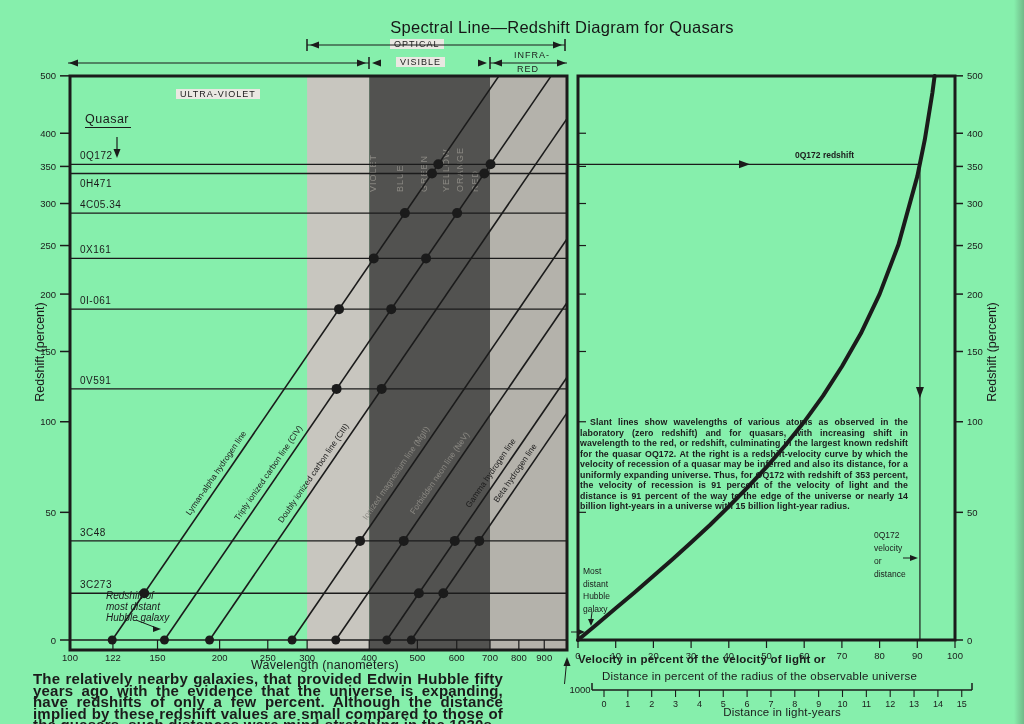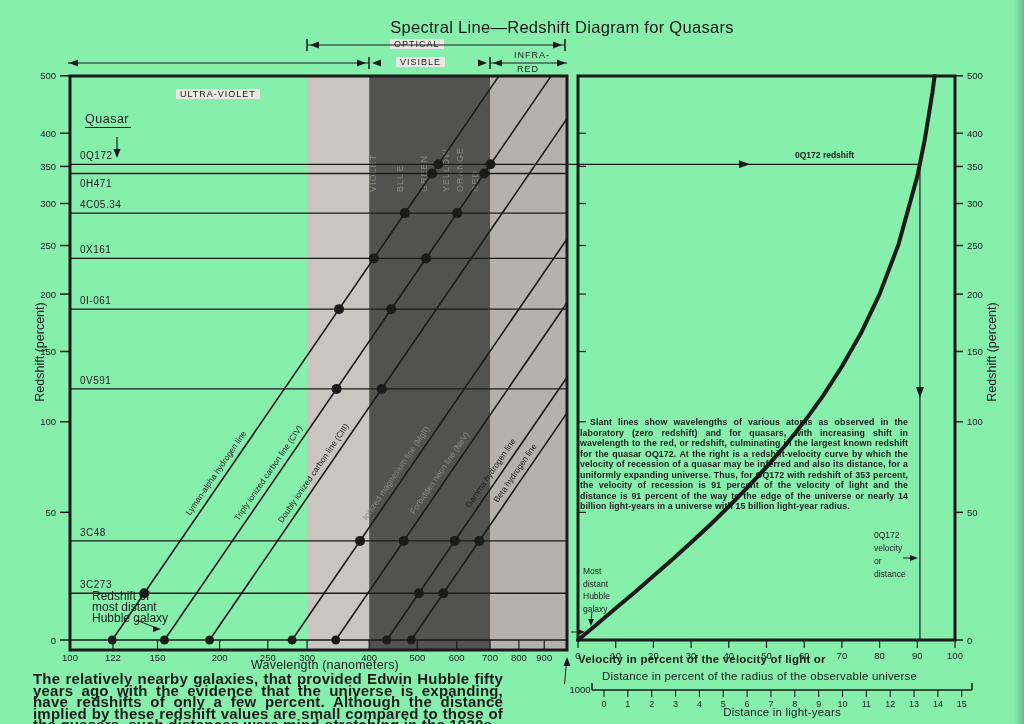--- a/index.html
+++ b/index.html
@@ -301,21 +301,21 @@
       <div>velocity</div>
       <div>or</div>
       <div>distance</div>
     </div>
   <div class="abs small-note" style="top:565px; left:583px;" id="hubble-right-note">
       <div>Most</div>
       <div>distant</div>
       <div>Hubble</div>
       <div>galaxy</div>
     </div>
-  <div class="abs small-note" style="top:591px; left:92px; font-size:12px; line-height:10.8px;" id="hubble-left-note">
+  <div class="abs small-note" style="top:591px; left:106px; font-size:10px; line-height:10.8px;font-style:italic;" id="hubble-left-note">
       <div>Redshift of</div>
       <div>most distant</div>
       <div>Hubble galaxy</div>
     </div>
 
   <div class="abs axis-title" style="top:658px; left:210px; width:230px; text-align:center;">Wavelength (nanometers)</div>
   <div class="abs thousand">1000</div>
   <div class="abs vel-title" style="top:653px; left:578px;font-weight:bold;">Velocity in percent of the velocity of light or</div>
   <div class="abs vel-title" style="top:670px; left:602px;">Distance in percent of the radius of the observable universe</div>
   <div class="abs vel-title" style="top:706px; left:672px; width:220px; text-align:center;">Distance in light-years</div>

